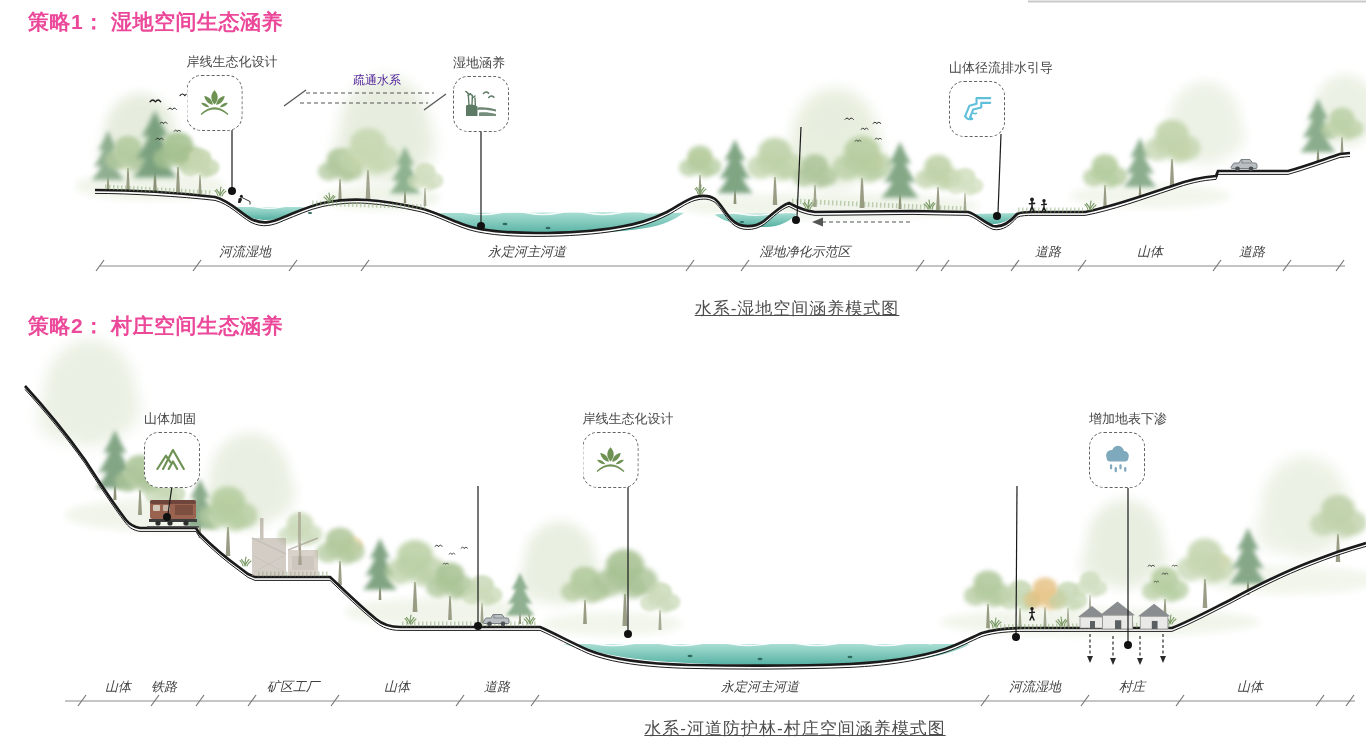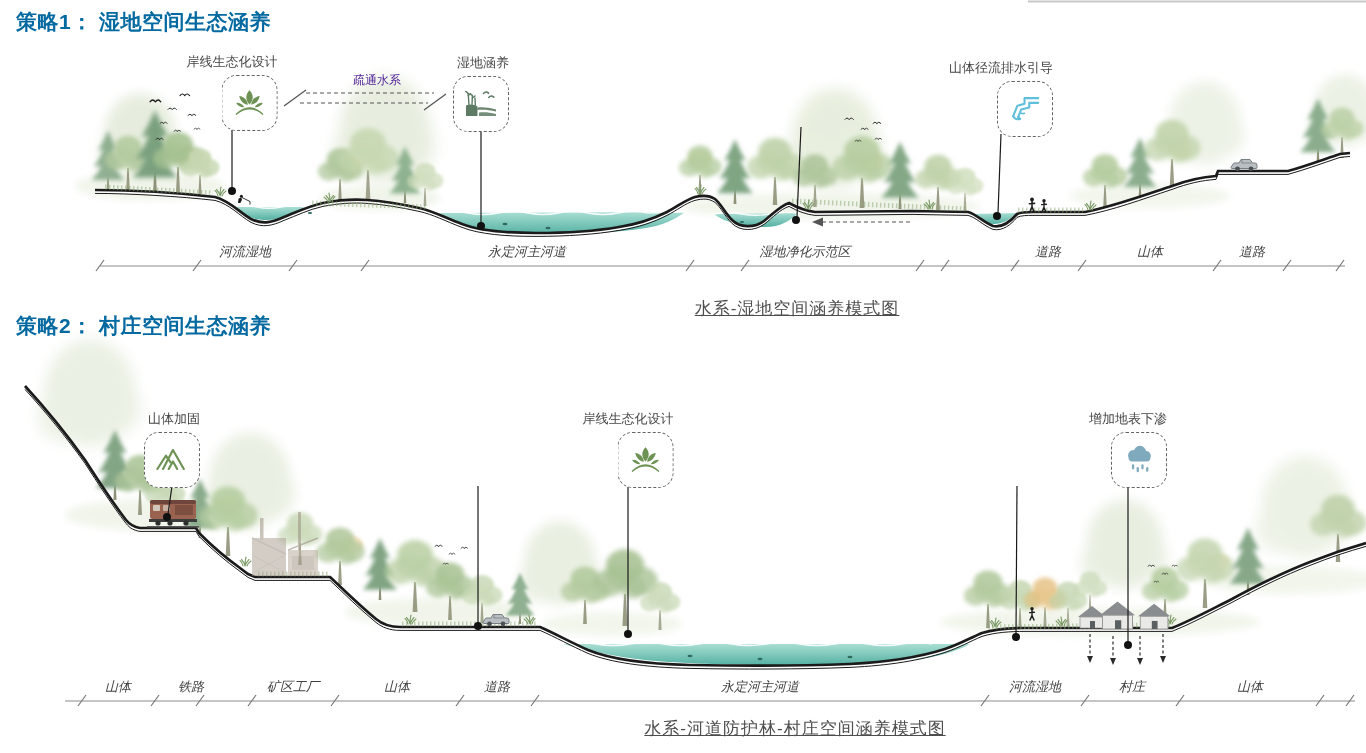--- a/index.html
+++ b/index.html
@@ -1,22 +1,22 @@
 <!DOCTYPE html>
 <html><head>
 <meta charset="utf-8">
 <style>
   html,body{margin:0;padding:0;background:#fff;}
   .stage{position:relative;width:1366px;height:753px;background:#fff;overflow:hidden;
          font-family:"Liberation Sans","DejaVu Sans",sans-serif;}
   .art{position:absolute;left:0;top:0;}
-  .strategy-title{position:absolute;font-size:21px;font-weight:bold;color:#0369a1;letter-spacing:.5px;white-space:nowrap;}
+  .strategy-title{position:absolute;font-size:21px;font-weight:bold;color:#ec4899;letter-spacing:.5px;white-space:nowrap;margin-left:12px;}
   .caption{position:absolute;transform:translateX(-50%);font-size:17px;color:#4d4d4d;letter-spacing:1px;white-space:nowrap;text-decoration:underline;}
   .seg{position:absolute;transform:translateX(-50%);font-size:13px;color:#3f3f3f;white-space:nowrap;font-style:italic;}
-  .callout{position:absolute;transform:translateX(-50%);display:flex;flex-direction:column;align-items:flex-end;gap:4px;}
+  .callout{position:absolute;transform:translateX(-50%);display:flex;flex-direction:column;align-items:flex-start;gap:4px;}
   .callout-label{font-size:13px;color:#454545;white-space:nowrap;}
   .icon-card{width:56px;height:56px;border:1.6px dashed #636363;border-radius:15px;background:#fff;
              display:flex;align-items:center;justify-content:center;box-sizing:border-box;}
   .flow-label{position:absolute;transform:translateX(-50%);font-size:12px;color:#4c1d95;white-space:nowrap;}
 </style>
 </head>
 <body>
 
 <div class="stage">
 
@@ -514,21 +514,21 @@
 <div class="callout" style="left:1128px;top:410px">
   <div class="callout-label">增加地表下渗</div>
   <div class="icon-card">
     <svg viewBox="0 0 36 36" width="34" height="34">
           <use href="#ic-raincloud"></use>
         </svg>
   </div>
 </div>
 
 <span class="seg" style="left:118px;top:678px">山体</span>
-<span class="seg" style="left:191px;top:678px">铁路</span>
+<span class="seg" style="left:164px;top:678px">铁路</span>
 <span class="seg" style="left:293px;top:678px">矿区工厂</span>
 <span class="seg" style="left:397px;top:678px">山体</span>
 <span class="seg" style="left:497px;top:678px">道路</span>
 <span class="seg" style="left:760px;top:678px">永定河主河道</span>
 <span class="seg" style="left:1035px;top:678px">河流湿地</span>
 <span class="seg" style="left:1132px;top:678px">村庄</span>
 <span class="seg" style="left:1250px;top:678px">山体</span>
 
 <div class="caption" style="left:795px;top:717px">水系-河道防护林-村庄空间涵养模式图</div>
 

